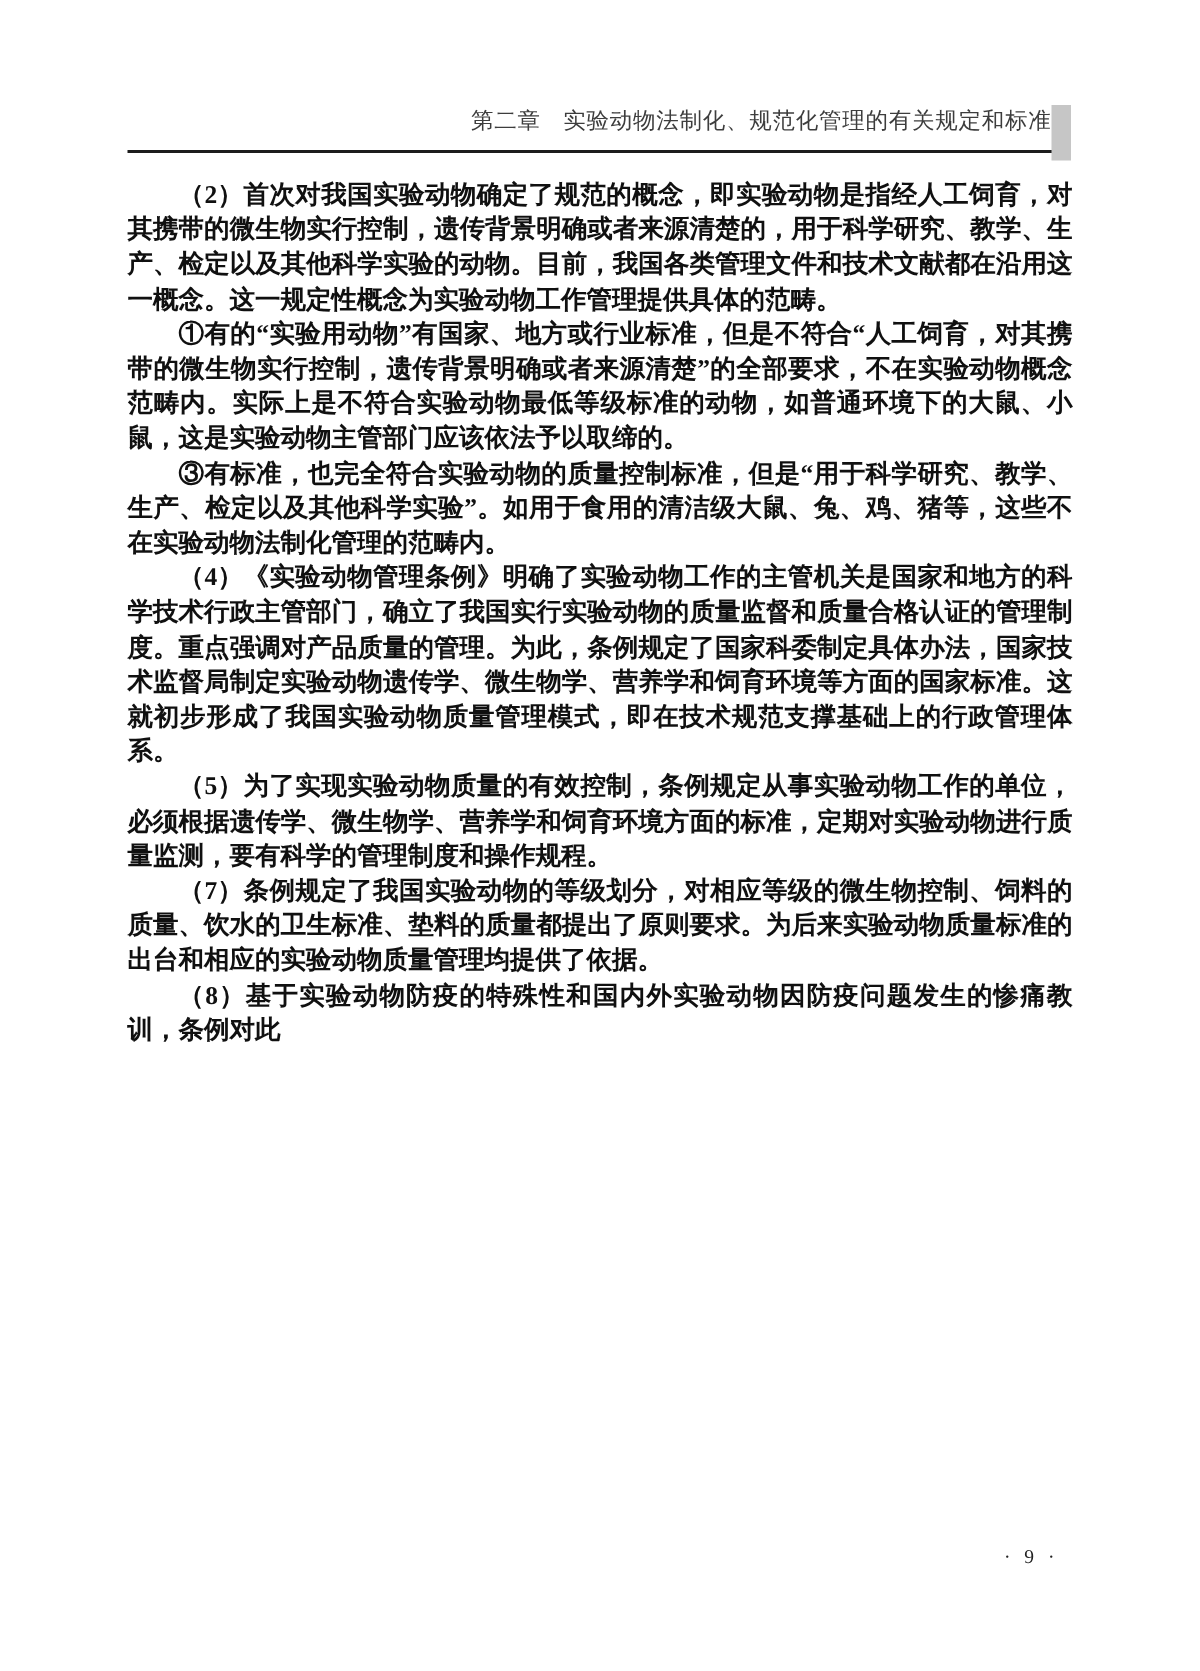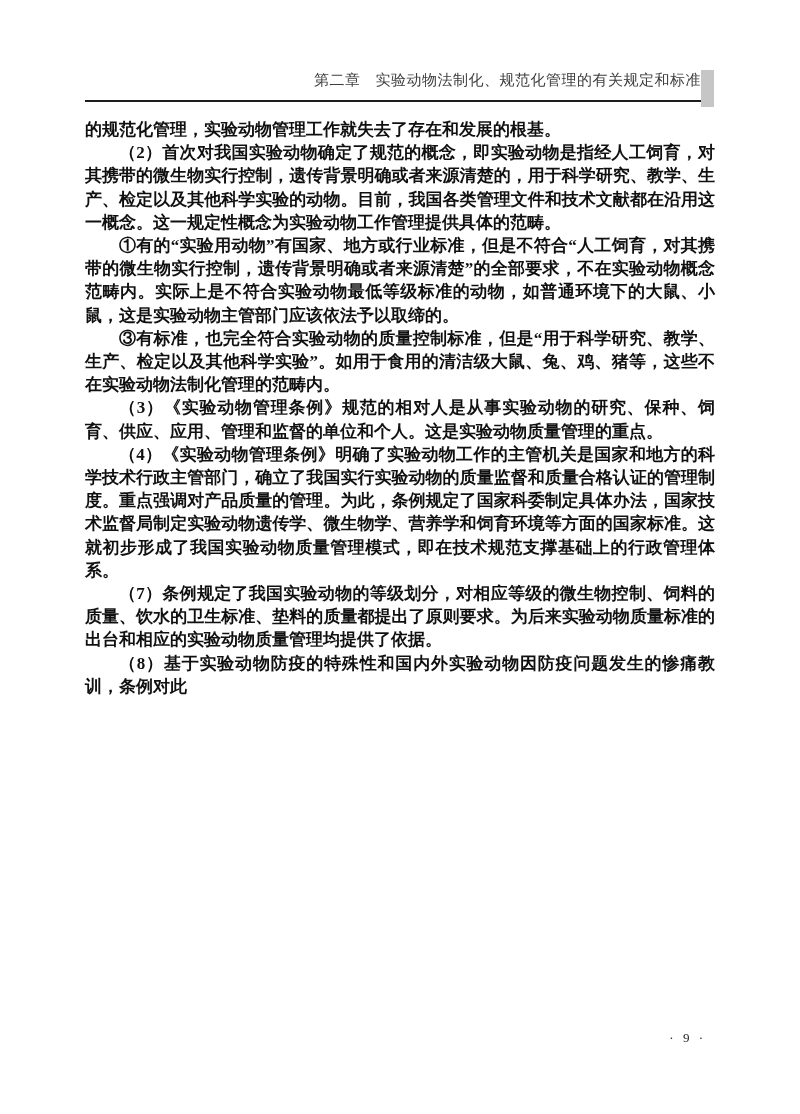--- a/index.html
+++ b/index.html
@@ -65,25 +65,24 @@
 <div class="page">
 
   <div class="running-head">
     <span class="chapter-label">第二章</span><span>实验动物法制化、规范化管理的有关规定和标准</span>
   </div>
 
   <div class="header-rule"></div>
   <div class="edge-marker"></div>
 
   <div class="body-text">
-    <p class="continuation">的规范化管理，实验动物管理工作就失去了存在和发展的根基。</p>
     <p>（2）首次对我国实验动物确定了规范的概念，即实验动物是指经人工饲育，对其携带的微生物实行控制，遗传背景明确或者来源清楚的，用于科学研究、教学、生产、检定以及其他科学实验的动物。目前，我国各类管理文件和技术文献都在沿用这一概念。这一规定性概念为实验动物工作管理提供具体的范畴。</p>
     <p>①有的“实验用动物”有国家、地方或行业标准，但是不符合“人工饲育，对其携带的微生物实行控制，遗传背景明确或者来源清楚”的全部要求，不在实验动物概念范畴内。实际上是不符合实验动物最低等级标准的动物，如普通环境下的大鼠、小鼠，这是实验动物主管部门应该依法予以取缔的。</p>
     <p>③有标准，也完全符合实验动物的质量控制标准，但是“用于科学研究、教学、生产、检定以及其他科学实验”。如用于食用的清洁级大鼠、兔、鸡、猪等，这些不在实验动物法制化管理的范畴内。</p>
-    <p>（3）《实验动物管理条例》规范的相对人是从事实验动物的研究、保种、饲育、供应、应用、管理和监督的单位和个人。这是实验动物质量管理的重点。</p>
     <p>（4）《实验动物管理条例》明确了实验动物工作的主管机关是国家和地方的科学技术行政主管部门，确立了我国实行实验动物的质量监督和质量合格认证的管理制度。重点强调对产品质量的管理。为此，条例规定了国家科委制定具体办法，国家技术监督局制定实验动物遗传学、微生物学、营养学和饲育环境等方面的国家标准。这就初步形成了我国实验动物质量管理模式，即在技术规范支撑基础上的行政管理体系。</p>
+    <p>（5）为了实现实验动物质量的有效控制，条例规定从事实验动物工作的单位，必须根据遗传学、微生物学、营养学和饲育环境方面的标准，定期对实验动物进行质量监测，要有科学的管理制度和操作规程。</p>
     <p>（7）条例规定了我国实验动物的等级划分，对相应等级的微生物控制、饲料的质量、饮水的卫生标准、垫料的质量都提出了原则要求。为后来实验动物质量标准的出台和相应的实验动物质量管理均提供了依据。</p>
     <p>（8）基于实验动物防疫的特殊性和国内外实验动物因防疫问题发生的惨痛教训，条例对此</p>
   </div>
 
   <div class="page-number">· 9 ·</div>
 
 </div>
 
 </body></html>

